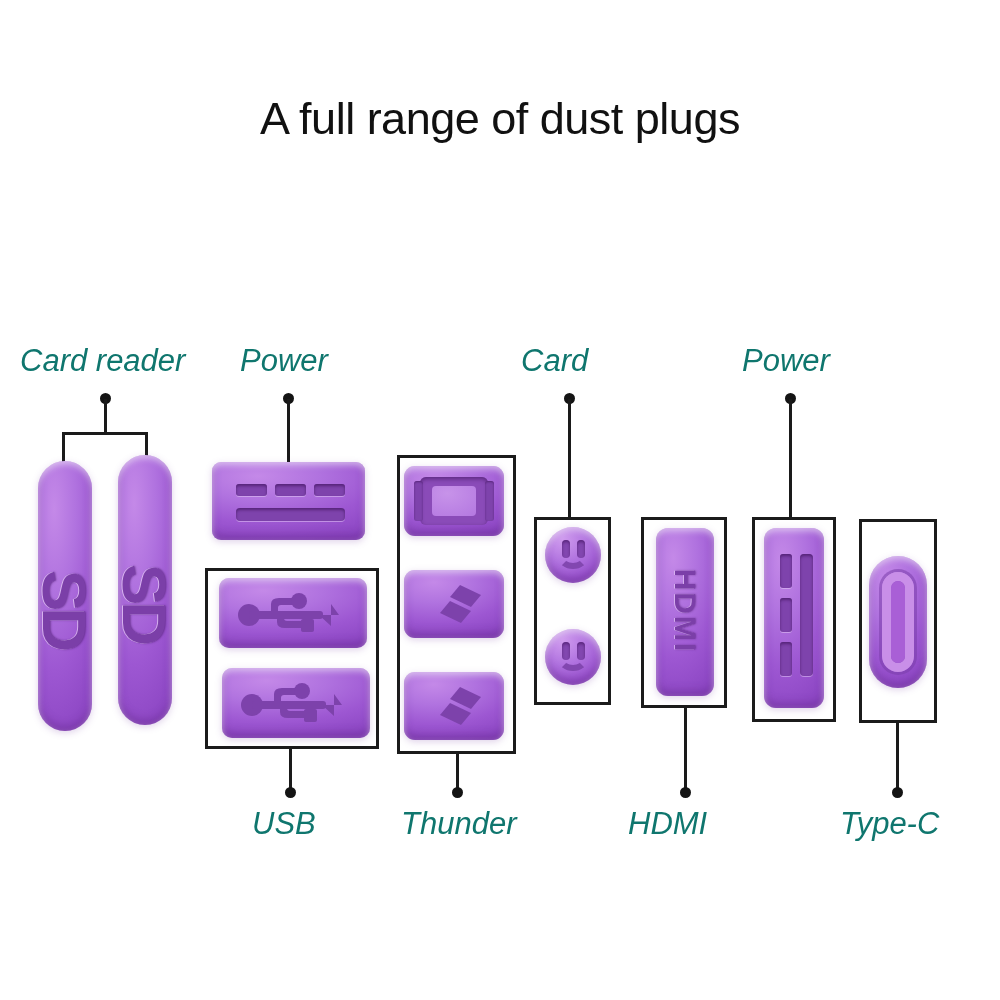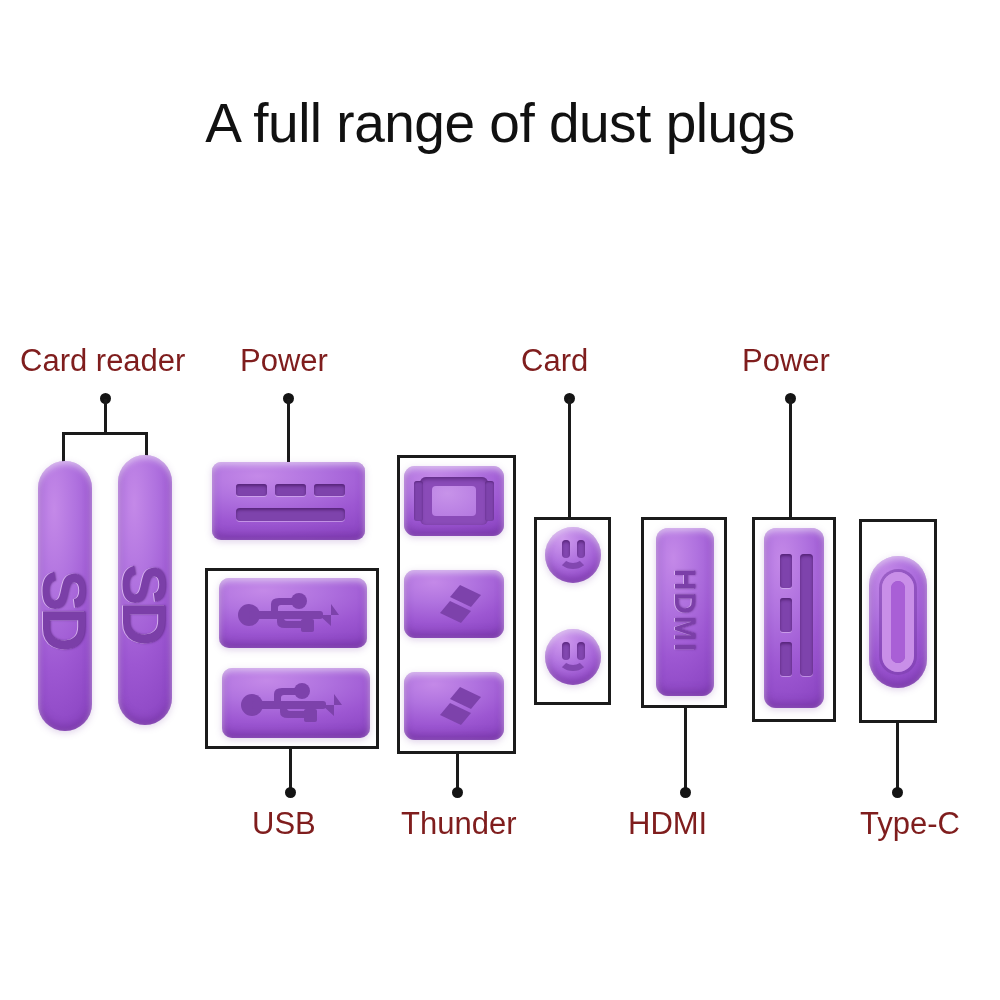--- a/index.html
+++ b/index.html
@@ -9,33 +9,33 @@
     font-family:"Liberation Sans", sans-serif;
     color:#111111;
     overflow:hidden;
     position:relative;
   }
   #stage{position:absolute;left:0;top:0;width:1000px;height:1000px;}
 
   
   .title{
     position:absolute;left:0;top:96px;width:1000px;
-    text-align:center;font-size:55px;line-height:1;
+    text-align:center;font-size:45px;line-height:1;
     font-weight:400;letter-spacing:-0.5px;color:#111;
   }
   .subtitle{
     position:absolute;left:0;top:166px;width:1000px;
     text-align:center;font-size:32px;line-height:1;
     font-weight:400;color:#111;
   }
 
   
   .lbl{
     position:absolute;font-size:31px;line-height:1;
-    white-space:nowrap;color:#7f1d1d;font-weight:400;
+    white-space:nowrap;color:#0f766e;font-weight:400;font-style:italic;
   }
 
   
   .stem{position:absolute;background:#1a1a1a;width:3px;}
   .hbar{position:absolute;background:#1a1a1a;height:3px;}
   .dot{position:absolute;width:11px;height:11px;border-radius:50%;background:#141414;}
 
   
   .gbox{position:absolute;border:3px solid #1b1b1b;background:transparent;box-sizing:border-box;}
 
@@ -120,21 +120,21 @@
   <div class="title">A full range of dust plugs</div>
 
   <div class="lbl" style="left:20px;top:345px;">Card reader</div>
   <div class="lbl" style="left:240px;top:345px;">Power</div>
   <div class="lbl" style="left:521px;top:345px;">Card</div>
   <div class="lbl" style="left:742px;top:345px;">Power</div>
 
   <div class="lbl" style="left:252px;top:808px;">USB</div>
   <div class="lbl" style="left:401px;top:808px;text-align:right;">Thunder</div>
   <div class="lbl" style="left:628px;top:808px;">HDMI</div>
-  <div class="lbl" style="left:860px;top:808px;">Type-C</div>
+  <div class="lbl" style="left:840px;top:808px;">Type-C</div>
 
   <div class="dot" style="left:100px;top:393px;"></div>
   <div class="stem" style="left:104px;top:399px;height:34px;"></div>
   <div class="hbar" style="left:62px;top:432px;width:86px;"></div>
   <div class="stem" style="left:62px;top:432px;height:33px;"></div>
   <div class="stem" style="left:145px;top:432px;height:33px;"></div>
 
   <div class="dot" style="left:283px;top:393px;"></div>
   <div class="stem" style="left:287px;top:399px;height:64px;"></div>
 

